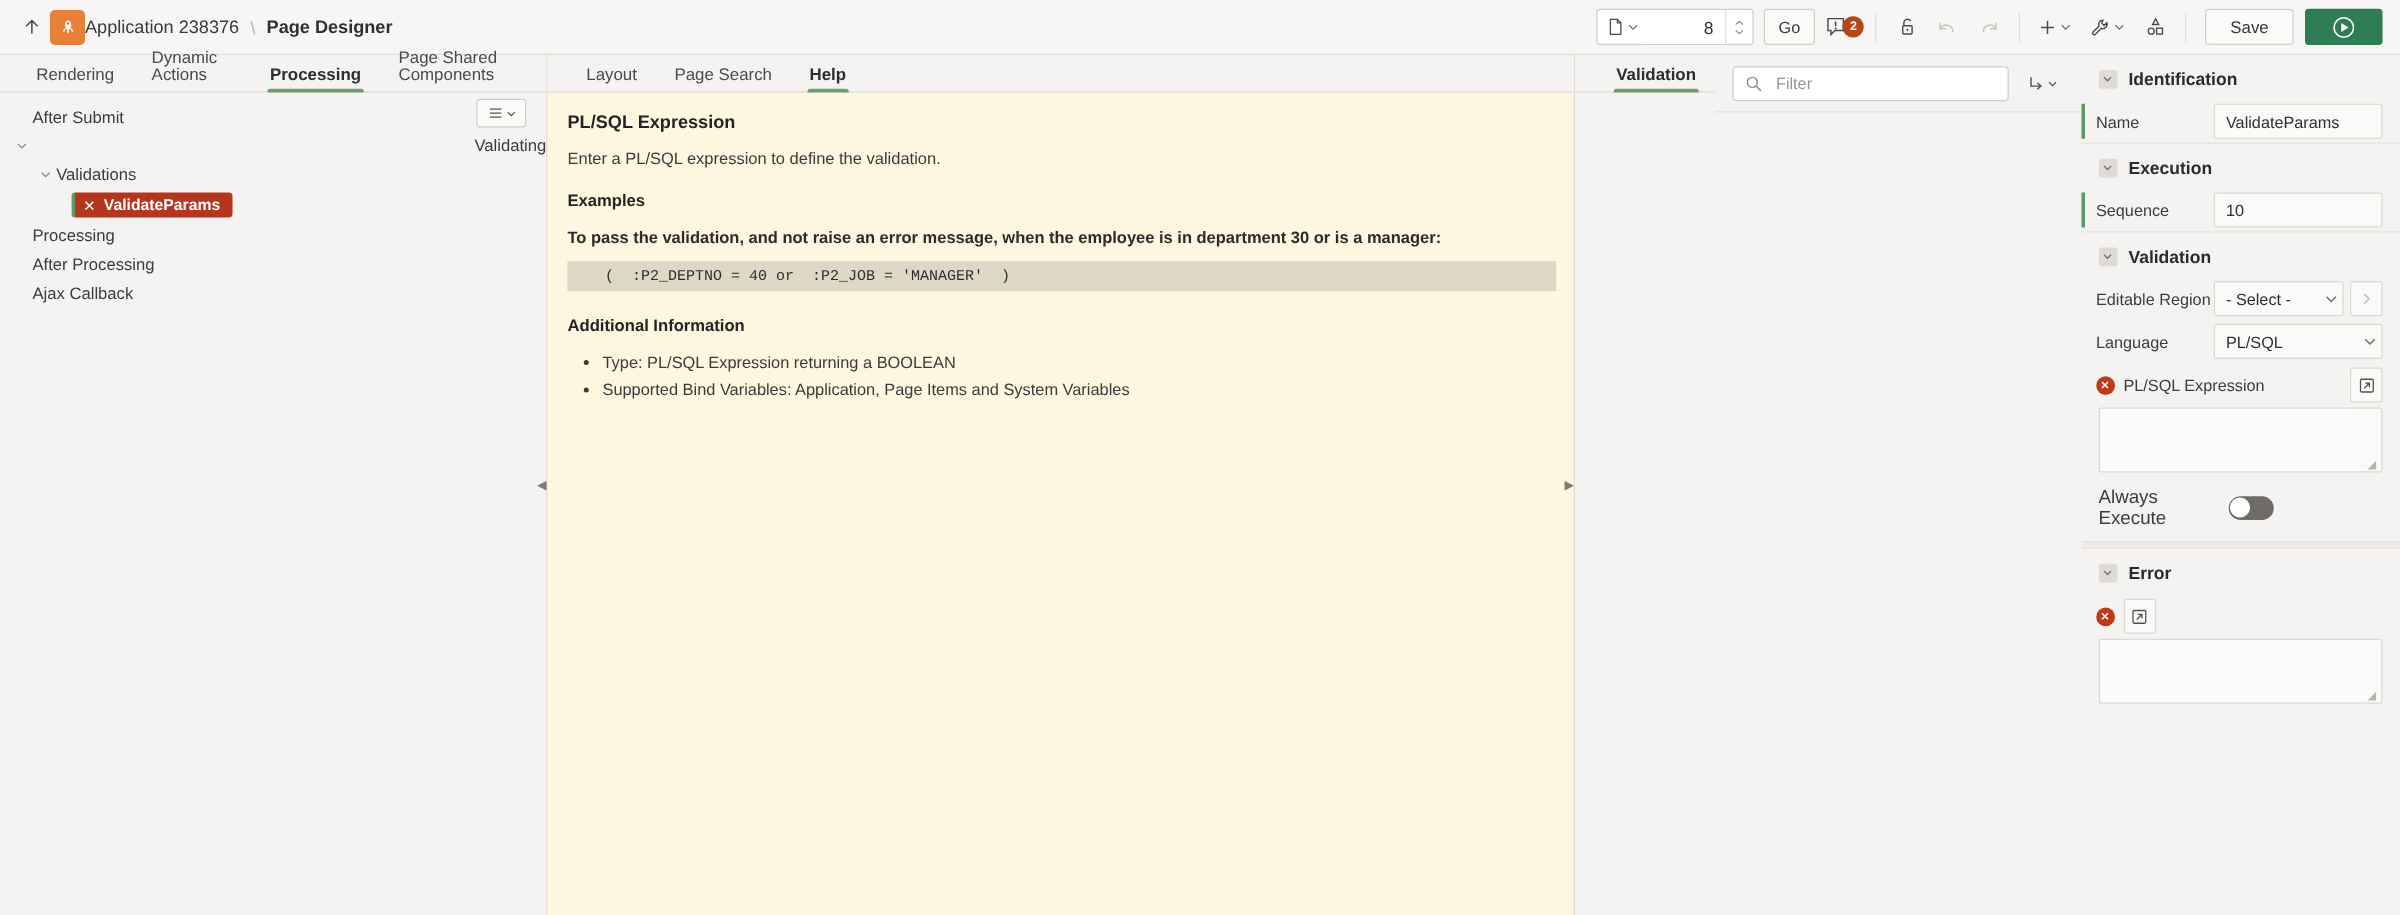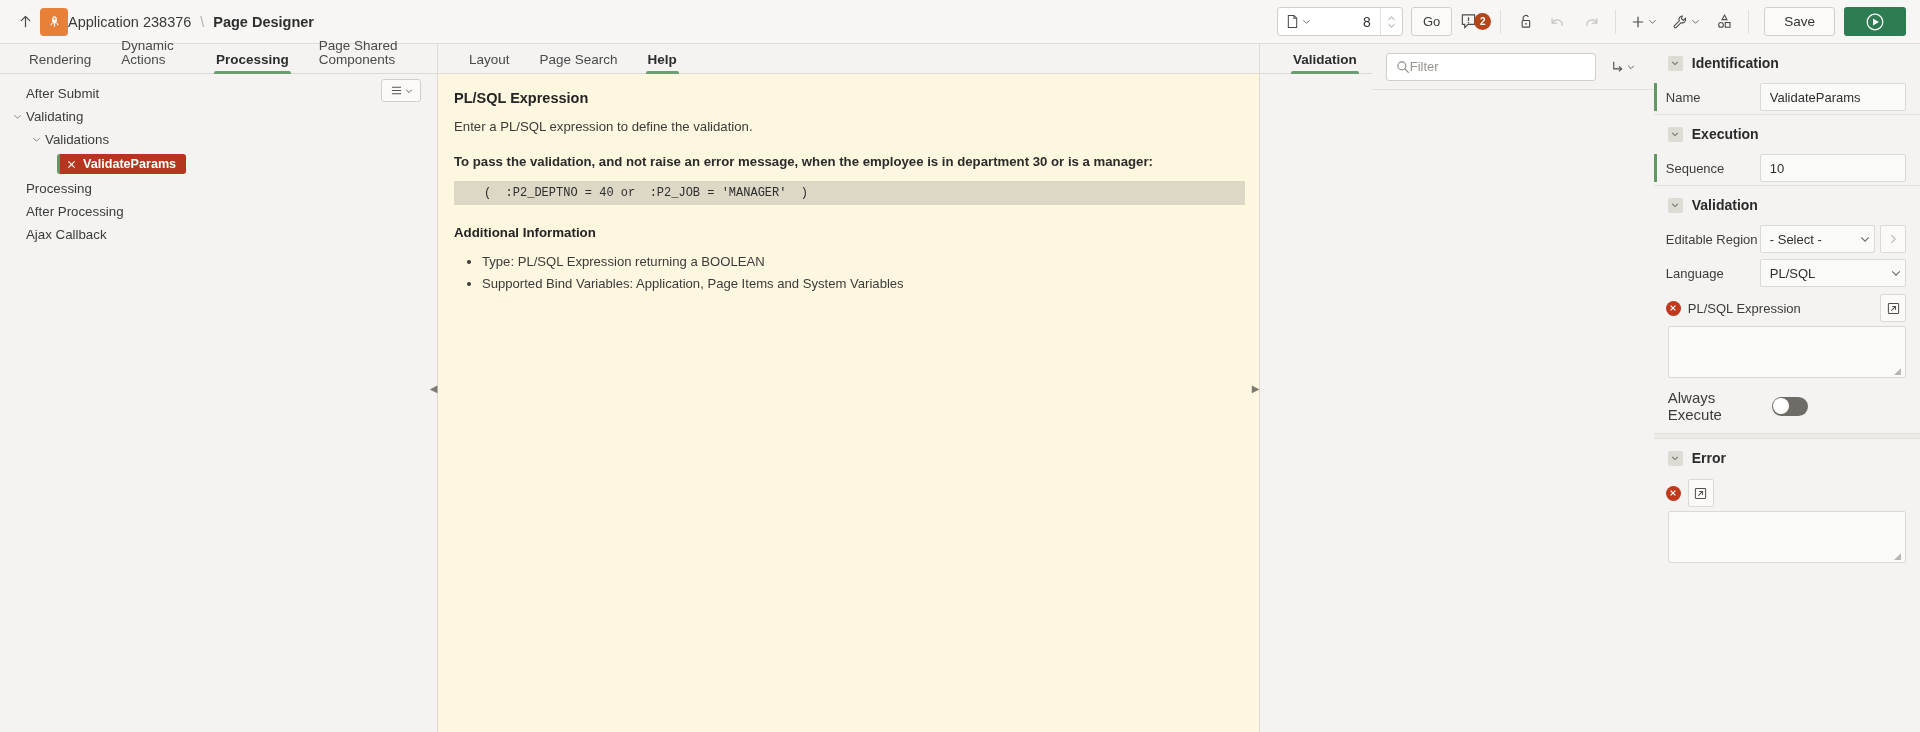--- a/index.html
+++ b/index.html
@@ -200,21 +200,21 @@
   .filter-row {
     height: 46px; flex: 0 0 46px;
     display: flex; align-items: center;
     padding: 0 14px; gap: 10px;
     border-bottom: 1px solid #e3e0db;
   }
   .filter-box {
     flex: 1 1 auto; height: 28px;
     border: 1px solid #d2cec8; border-radius: 3px;
     background: #fff;
-    display: flex; align-items: center; padding: 0 9px; gap: 0;
+    display: flex; align-items: center; padding: 0 9px; gap: 11px;
   }
   .filter-box input {
     border: none; outline: none; flex: 1 1 auto;
     font-size: 13px; color: #333; background: transparent;
     font-family: "Liberation Sans", sans-serif;
   }
   .filter-box input::placeholder { color: #98948e; }
   .goto-btn {
     width: 34px; height: 26px;
     display: flex; align-items: center; justify-content: center; gap: 2px;
@@ -447,21 +447,21 @@
             </svg>
           <svg width="8" height="8" viewBox="0 0 10 10">
               <path d="M1.5 3.5 L5 7 L8.5 3.5" stroke="#55524e" stroke-width="1.1" fill="none"></path>
             </svg>
         </div>
 
         <div class="tree-node" style="padding-left:26px;">
           <span class="tree-label">After Submit</span>
         </div>
 
-        <div class="tree-node" style="padding-left:8px;">
+        <div class="tree-node" style="padding-left:8px;justify-content:space-between;">
           <span class="tw">
             <svg width="9" height="9" viewBox="0 0 10 10">
                 <path d="M1.5 3.5 L5 7 L8.5 3.5" stroke="#8b8781" stroke-width="1.1" fill="none"></path>
               </svg>
           </span>
           <span class="tree-label">Validating</span>
         </div>
 
         <div class="tree-node" style="padding-left:27px;">
           <span class="tw">
@@ -498,20 +498,21 @@
     <div class="center-panel">
       <div class="center-tabstrip">
         <div class="tab">Layout</div>
         <div class="tab">Page Search</div>
         <div class="tab active">Help</div>
       </div>
 
       <div class="help-body">
         <div class="help-h1">PL/SQL Expression</div>
         <div class="help-p">Enter a PL/SQL expression to define the validation.</div>
+        <div class="help-h2">Examples</div>
         <div class="help-strong">To pass the validation, and not raise an error message, when the employee is in department 30 or is a manager:</div>
         <div class="code-block">(  :P2_DEPTNO = 40 or  :P2_JOB = 'MANAGER'  )</div>
         <div class="help-h2">Additional Information</div>
         <ul class="help-list">
           <li>Type: PL/SQL Expression returning a BOOLEAN</li>
           <li>Supported Bind Variables: Application, Page Items and System Variables</li>
         </ul>
       </div>
 
       <div class="splitter-c">▶</div>

